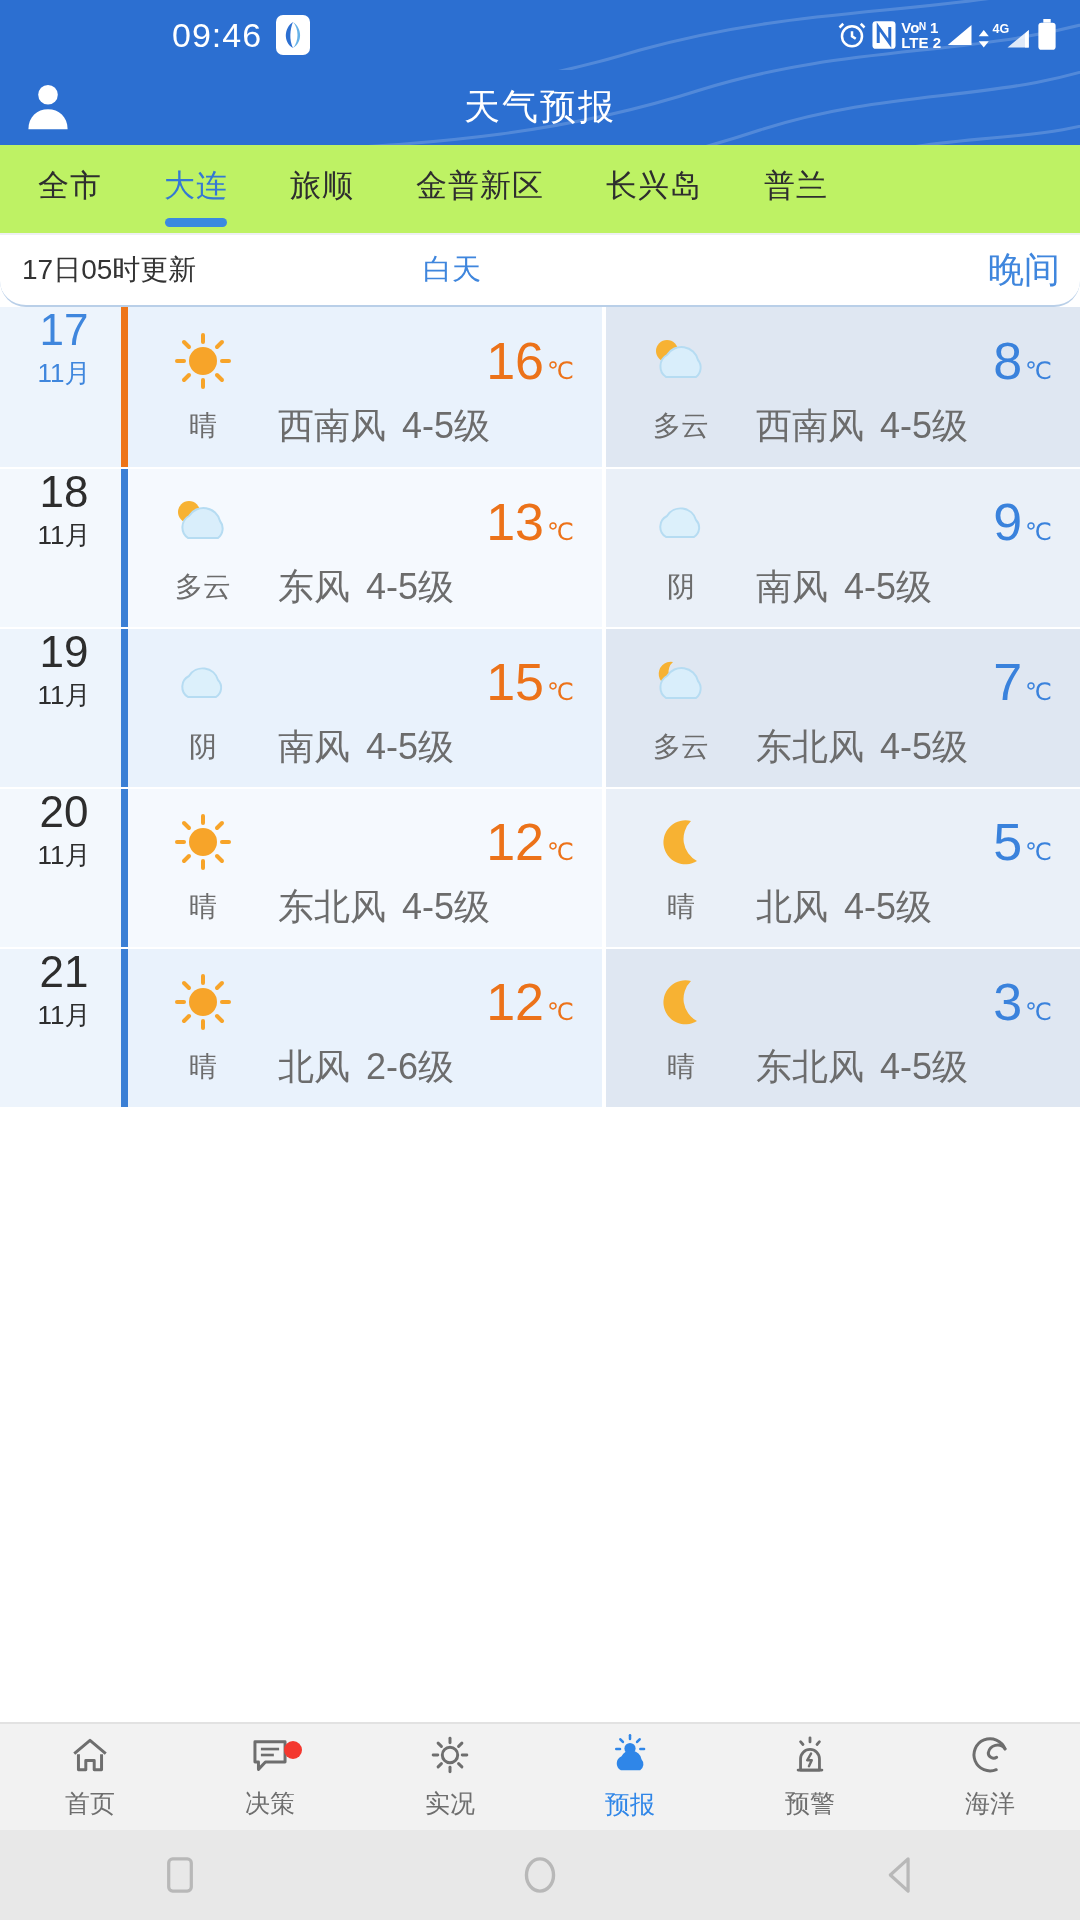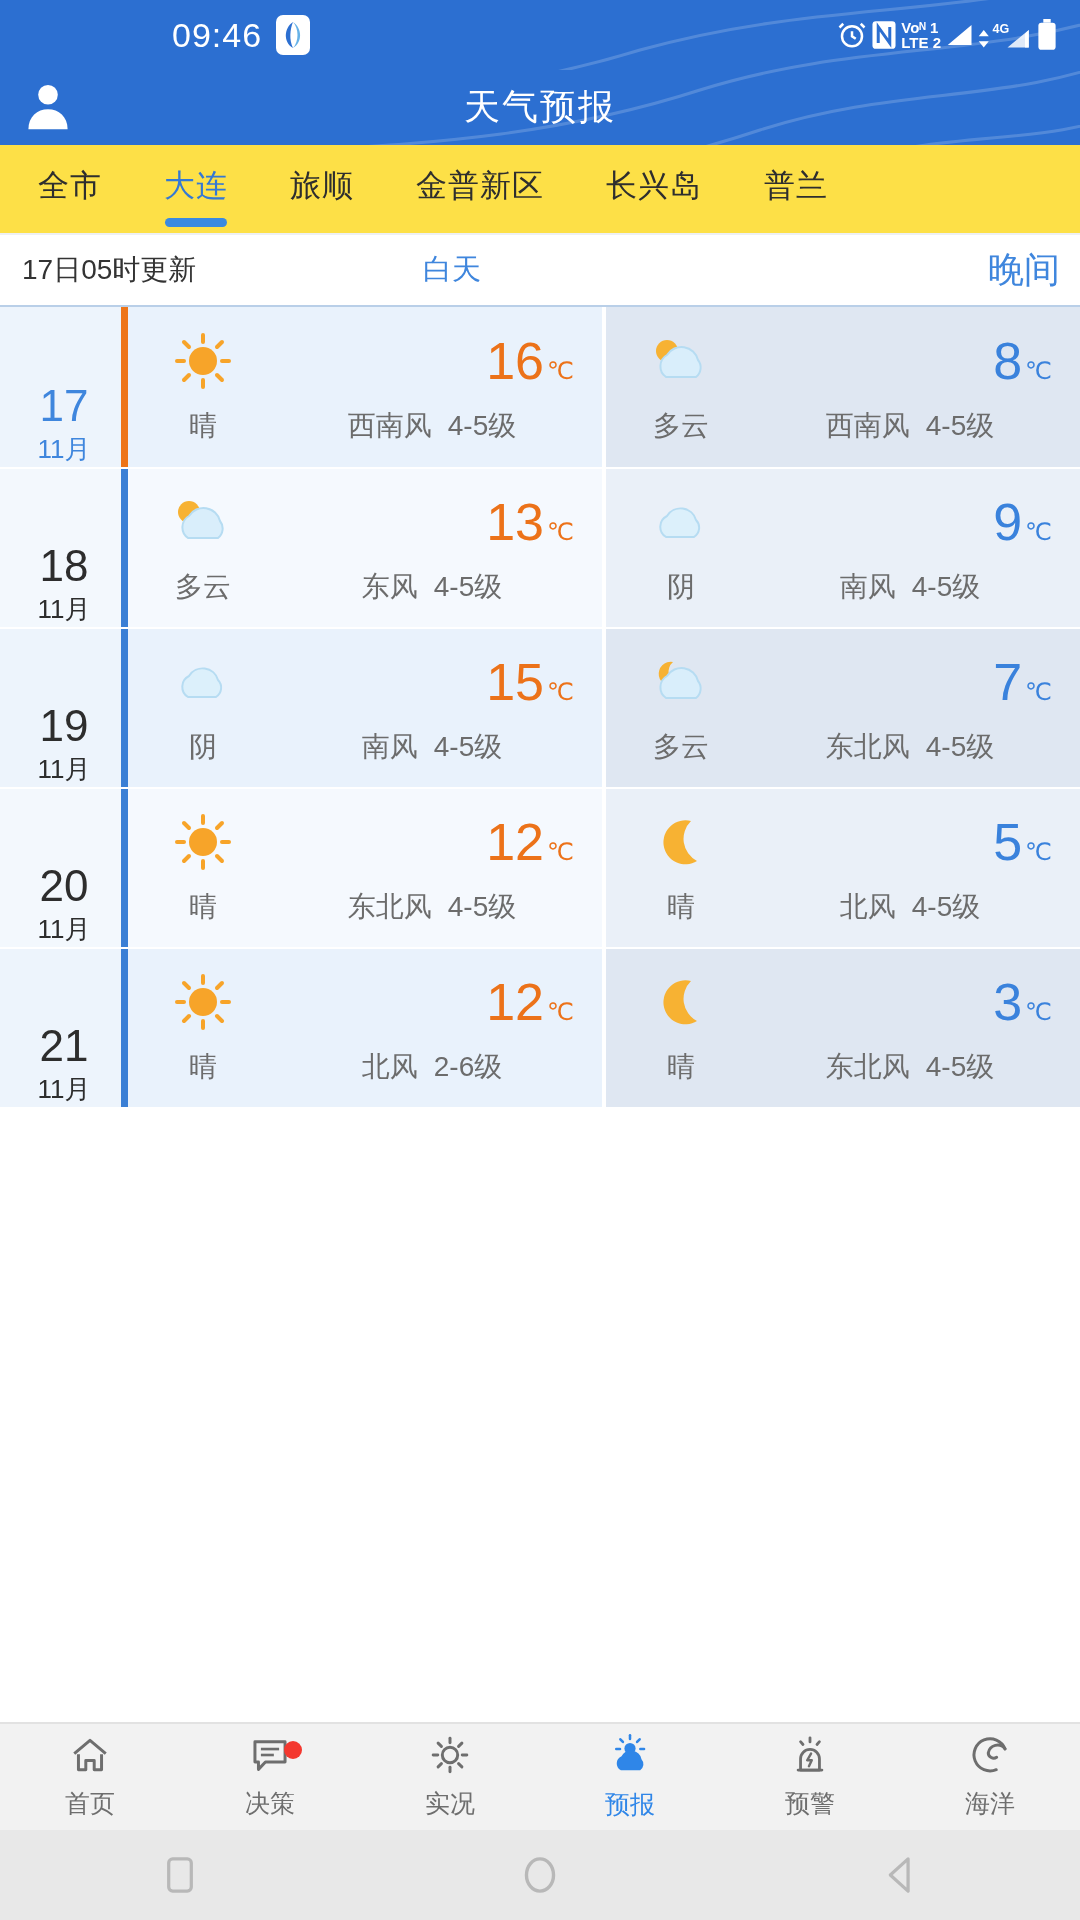--- a/index.html
+++ b/index.html
@@ -43,67 +43,67 @@
   
   .maintabs { height:80px; display:flex; background:#4a90ea; flex:0 0 80px; }
   .mtab {
     flex:1; display:flex; align-items:center; justify-content:center;
     font-size:30px; color:#ffffff; letter-spacing:1px;
   }
   .mtab.active { background:#ffffff; color:#3f82dd; }
 
   
   .citytabs {
-    height:90px; background:#fde047; display:flex; align-items:center;
+    height:90px; background:#bef264; display:flex; align-items:center;
     padding-left:38px; flex:0 0 90px; border-bottom:2px solid #eef0f3; position:relative;
   }
   .ctab {
     position:relative; font-size:31px; color:#2e2e2e; white-space:nowrap;
     margin-right:62px; padding-bottom:6px; letter-spacing:1px;
   }
   .ctab.active { color:#3478d4; }
   .ctab.active::after {
     content:""; position:absolute; left:50%; transform:translateX(-50%);
     bottom:-14px; width:62px; height:9px; border-radius:5px; background:#3a8ae0;
   }
 
   
   .updaterow {
     height:72px; background:#fff; display:flex; align-items:center;
-    flex:0 0 72px; border-bottom:2px solid #b9cfe8; position:relative;
+    flex:0 0 72px; border-bottom:2px solid #b9cfe8; position:relative;border-radius:26px;
   }
   .update-text { position:absolute; left:22px; font-size:28px; color:#333; }
   .lbl-day { position:absolute; left:423px; font-size:29px; color:#3f86dd; }
   .lbl-night { position:absolute; right:20px; font-size:36px; color:#3f86dd; }
 
   
   .forecast { flex:0 0 auto; }
   .frow { height:160px; display:flex; position:relative; }
   .frow + .frow { border-top:2px solid #ffffff; }
 
   .datecell {
     width:128px; flex:0 0 128px; display:flex; flex-direction:column;
-    align-items:center; justify-content:flex-end; position:relative;
+    align-items:center; justify-content:flex-start; position:relative;
   }
   .datecell .dnum { font-size:44px; line-height:1.05; font-weight:400; color:#2d2d2d; }
   .datecell .dmon { font-size:26px; color:#2d2d2d; margin-top:3px; }
   .frow.today .datecell .dnum { color:#3f86dd; }
   .frow.today .datecell .dmon { color:#3f86dd; }
   .accent { position:absolute; right:0; top:0; width:7px; height:100%; background:#3a7fd5; }
   .frow.today .accent { background:#ee7518; }
 
   .halfcell { flex:1; display:flex; flex-direction:column; justify-content:center; position:relative; }
   .halfcell.night { border-left:4px solid #ffffff; }
   .hc-top { display:flex; align-items:center; height:78px; }
   .hc-bot { display:flex; align-items:center; height:52px; }
   .icon-slot { width:150px; flex:0 0 150px; display:flex; align-items:center; justify-content:center; }
   .cond-slot { width:150px; flex:0 0 150px; display:flex; align-items:center; justify-content:center;
                font-size:28px; color:#6c6c6c; }
-  .wind-slot { flex:1; display:flex; align-items:center; justify-content:center; gap:16px;
-               font-size:28px; color:#6c6c6c; padding-right:16px; }
+  .wind-slot { flex:1; display:flex; align-items:center; gap:16px;
+               font-size:36px; color:#6c6c6c; padding-right:16px; }
   .temp-slot { flex:1; display:flex; align-items:baseline; justify-content:flex-end; padding-right:28px; }
   .temp-val { font-size:52px; font-weight:400; line-height:1; }
   .temp-unit { font-size:24px; margin-left:3px; }
   .halfcell.day .temp-val, .halfcell.day .temp-unit { color:#ec7219; }
   .halfcell.night .temp-val, .halfcell.night .temp-unit { color:#3a82dc; }
 
   
   .frow:nth-child(odd)  .halfcell.day   { background:#e9f2fc; }
   .frow:nth-child(odd)  .halfcell.night { background:#dfe7f2; }
   .frow:nth-child(even) .halfcell.day   { background:#f5f9fe; }

